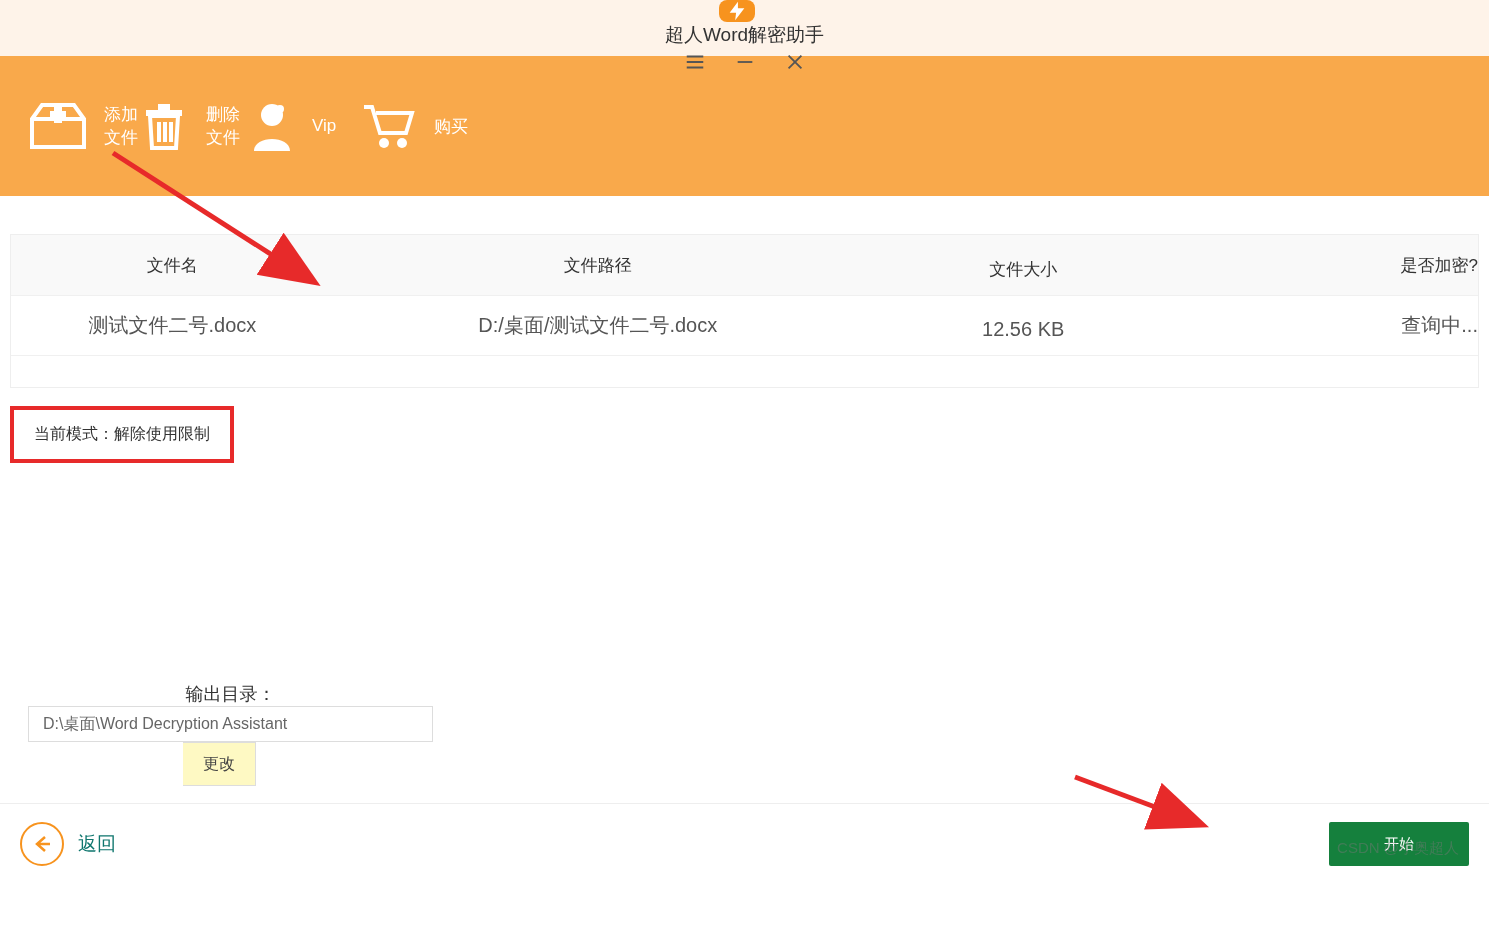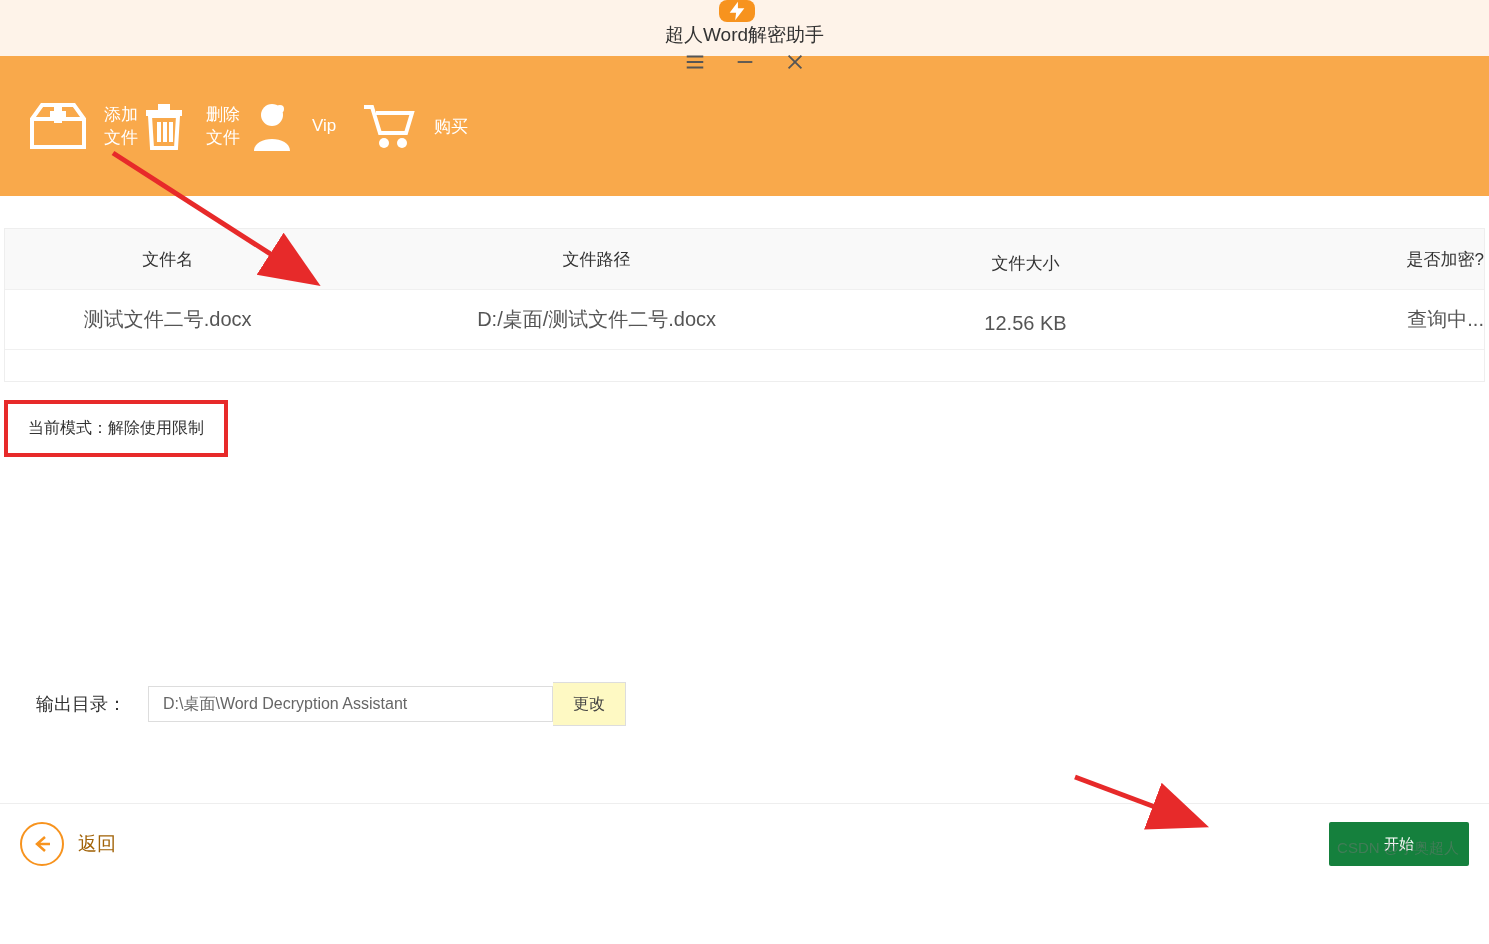--- a/index.html
+++ b/index.html
@@ -72,21 +72,21 @@
     .toolbar-btn-icon {
       height: 50px;
       display: flex;
       align-items: center;
       justify-content: center;
     }
     .toolbar-btn-label {
       font-size: 17px;
     }
     .content-area {
-      padding: 4px;
+      padding: 10px;
     }
     .file-table {
       margin-top: 28px;
       border: 1px solid #eee;
     }
     .table-header {
       display: flex;
       background: #F9F9F9;
       height: 60px;
       align-items: center;
@@ -112,25 +112,25 @@
     .mode-box {
       margin-top: 18px;
       display: inline-block;
       border: 4px solid #E72A2A;
       padding: 14px 20px;
       font-size: 16px;
       color: #333;
     }
     .output-row {
       position: absolute;
-      left: 36px;
+      left: 28px;
       top: 682px;
       display: flex;
       align-items: center;
-      gap: 22px;
+      flex-direction: column;
     }
     .output-label {
       font-size: 18px;
       color: #333;
     }
     .output-input {
       width: 405px;
       height: 36px;
       border: 1px solid #ddd;
       padding: 0 14px;
@@ -171,21 +171,21 @@
       height: 44px;
       border: 2px solid #F7931E;
       border-radius: 50%;
       display: flex;
       align-items: center;
       justify-content: center;
       color: #F7931E;
     }
     .back-label {
       font-size: 19px;
-      color: #a16207;
+      color: #0f766e;
     }
     .start-btn {
       width: 140px;
       height: 44px;
       background: #15803d;
       color: #fff;
       font-size: 15px;
       border: none;
       cursor: pointer;
       border-radius: 2px;

